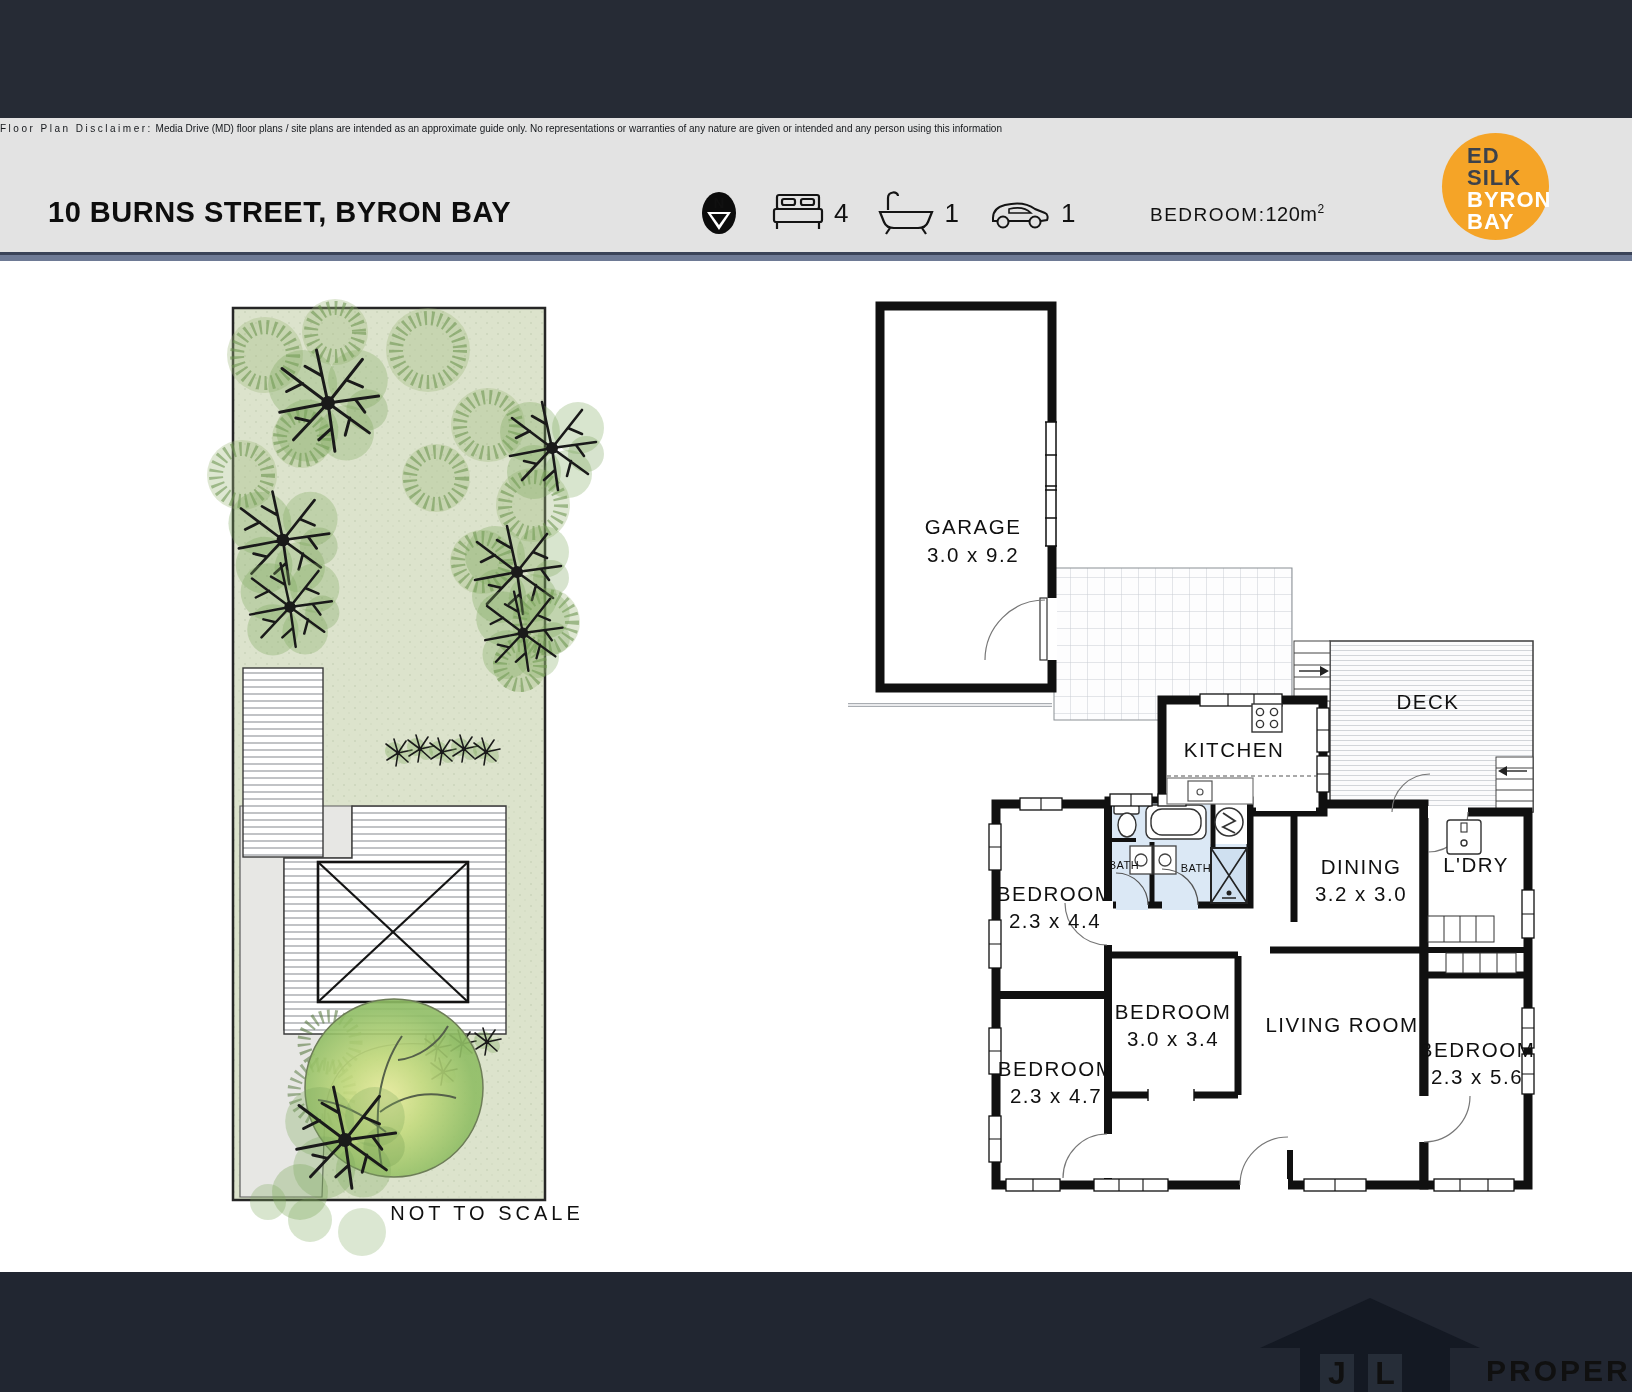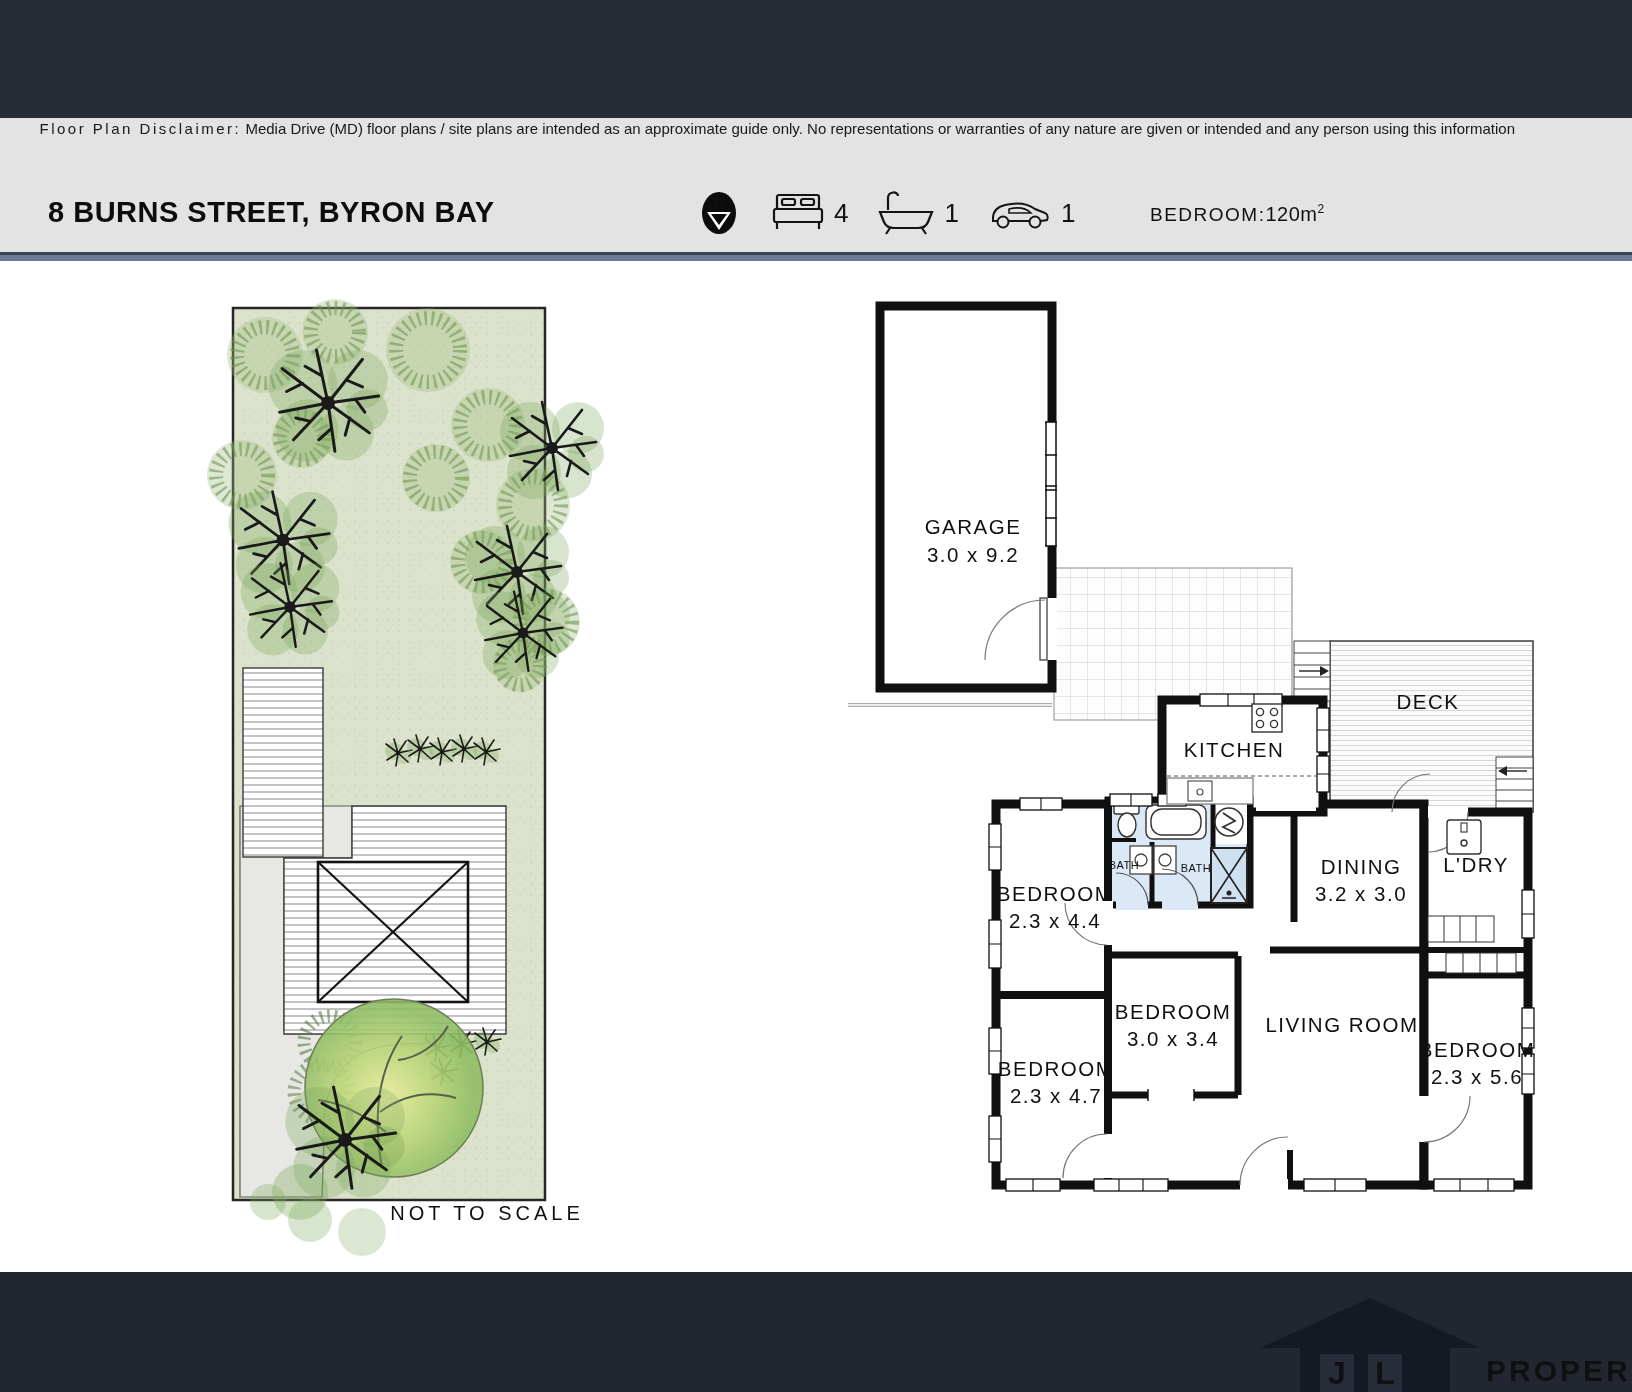--- a/index.html
+++ b/index.html
@@ -2,21 +2,21 @@
 <html><head>
 <meta charset="utf-8">
 <style>
   html,body{margin:0;padding:0;}
   body{font-family:"Liberation Sans",sans-serif;background:#fff;}
   .page{position:relative;width:1632px;height:1392px;background:#fff;overflow:hidden;}
   .topbar{position:absolute;left:0;top:0;width:1632px;height:118px;background:#262b35;}
   .header{position:absolute;left:0;top:118px;width:1632px;height:134px;background:#e3e3e3;}
   .header-band1{position:absolute;left:0;top:252px;width:1632px;height:3px;background:#3a4358;}
   .header-band2{position:absolute;left:0;top:255px;width:1632px;height:6px;background:#6e7a95;}
-  .disclaimer{position:absolute;left:0;top:4px;width:1515px;text-align:right;font-size:15px;line-height:13.5px;color:#15181c;}
+  .disclaimer{position:absolute;left:0;top:4px;width:1515px;text-align:left;font-size:10px;line-height:13.5px;color:#15181c;}
   .disc-label{letter-spacing:2.5px;}
   .address{position:absolute;left:48px;top:78px;margin:0;font-size:29px;font-weight:bold;letter-spacing:0.5px;color:#0d0d0d;white-space:nowrap;}
   .stats{position:absolute;left:700px;top:72px;display:flex;align-items:center;color:#111;}
   .stats .cnt{font-size:26px;color:#111;margin-left:10px;}
   .stats svg{display:block;}
   .gap1{width:34px;}.gap2{width:30px;}
   .internal{position:absolute;left:1150px;top:84px;font-size:19px;letter-spacing:1.5px;color:#111;}
   .internal .val{letter-spacing:0.5px;font-size:20px;}
   .internal sup{font-size:12px;}
   .logo-circle{position:absolute;left:1442px;top:133px;width:107px;height:107px;border-radius:50%;background:#F5A427;}
@@ -35,21 +35,21 @@
 
 <div class="page">
 
   <div class="topbar"></div>
 
   <div class="header">
     <div class="disclaimer">
       <span class="disc-label">Floor Plan Disclaimer:</span>
       <span>Media Drive (MD) floor plans / site plans are intended as an approximate guide only.  No representations or warranties of any nature are given or intended and any person using this information</span><br>
     </div>
-    <h1 class="address">8 BURNS STREET, BYRON BAY</h1>
+    <h1 class="address">10 BURNS STREET, BYRON BAY</h1>
 
     <div class="stats">
       <svg width="38" height="46" viewBox="0 0 38 46">
         <ellipse cx="19" cy="23" rx="17" ry="21" fill="#0c0c0c"></ellipse>
         <text x="19" y="18" text-anchor="middle" font-size="15" font-weight="bold" fill="#fff">N</text>
         <polygon points="7,22 31,22 19,40" fill="#fff"></polygon>
         <polygon points="11,24 27,24 19,35" fill="#0c0c0c"></polygon>
       </svg>
       <div class="gap1"></div>
       <svg width="52" height="40" viewBox="0 0 52 40" fill="none" stroke="#141414" stroke-width="2.2">
@@ -79,20 +79,26 @@
         <path d="M20,13 L20,17 L42,17 C36,11 28,11 20,13 Z" stroke-width="1.6"></path>
       </svg>
       <span class="cnt">1</span>
     </div>
 
     <div class="internal">
       <span>BEDROOM:</span><span class="val"><span>120m</span><sup>2</sup></span>
     </div>
   </div>
 
+  <div class="logo-circle">
+    <span class="lg d" style="top:12px;">ED</span>
+    <span class="lg d" style="top:34px;">SILK</span>
+    <span class="lg w" style="top:56px;">BYRON</span>
+    <span class="lg w" style="top:78px;">BAY</span>
+  </div>
 
   <div class="header-band1"></div>
   <div class="header-band2"></div>
 
   <div class="content">
 
     <svg style="position:absolute;left:150px;top:0px;" width="490" height="1010" viewBox="150 261 490 1010">
       <defs>
         <radialGradient id="canopyGrad" cx="45%" cy="55%">
           <stop offset="0%" stop-color="#ebeda0"></stop>

